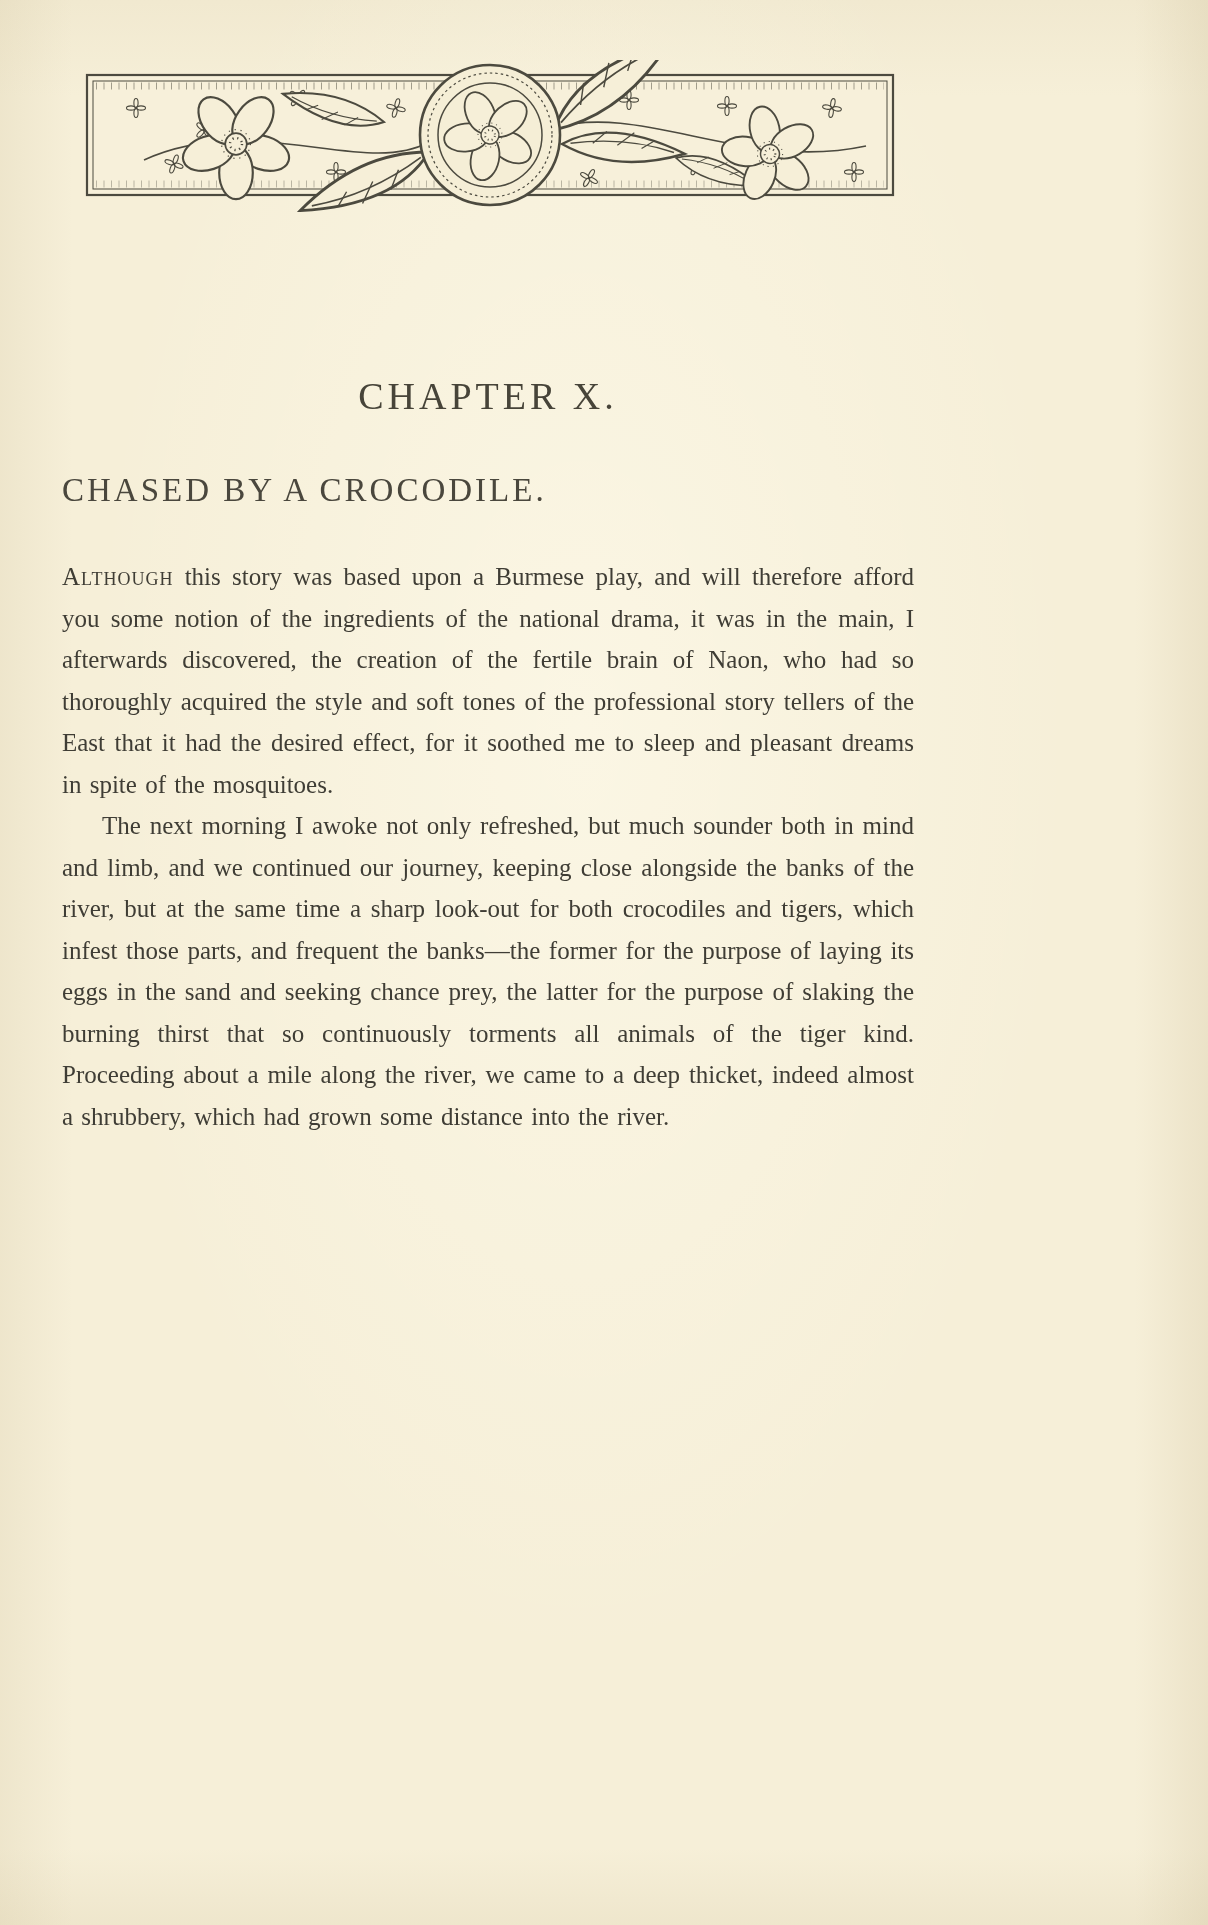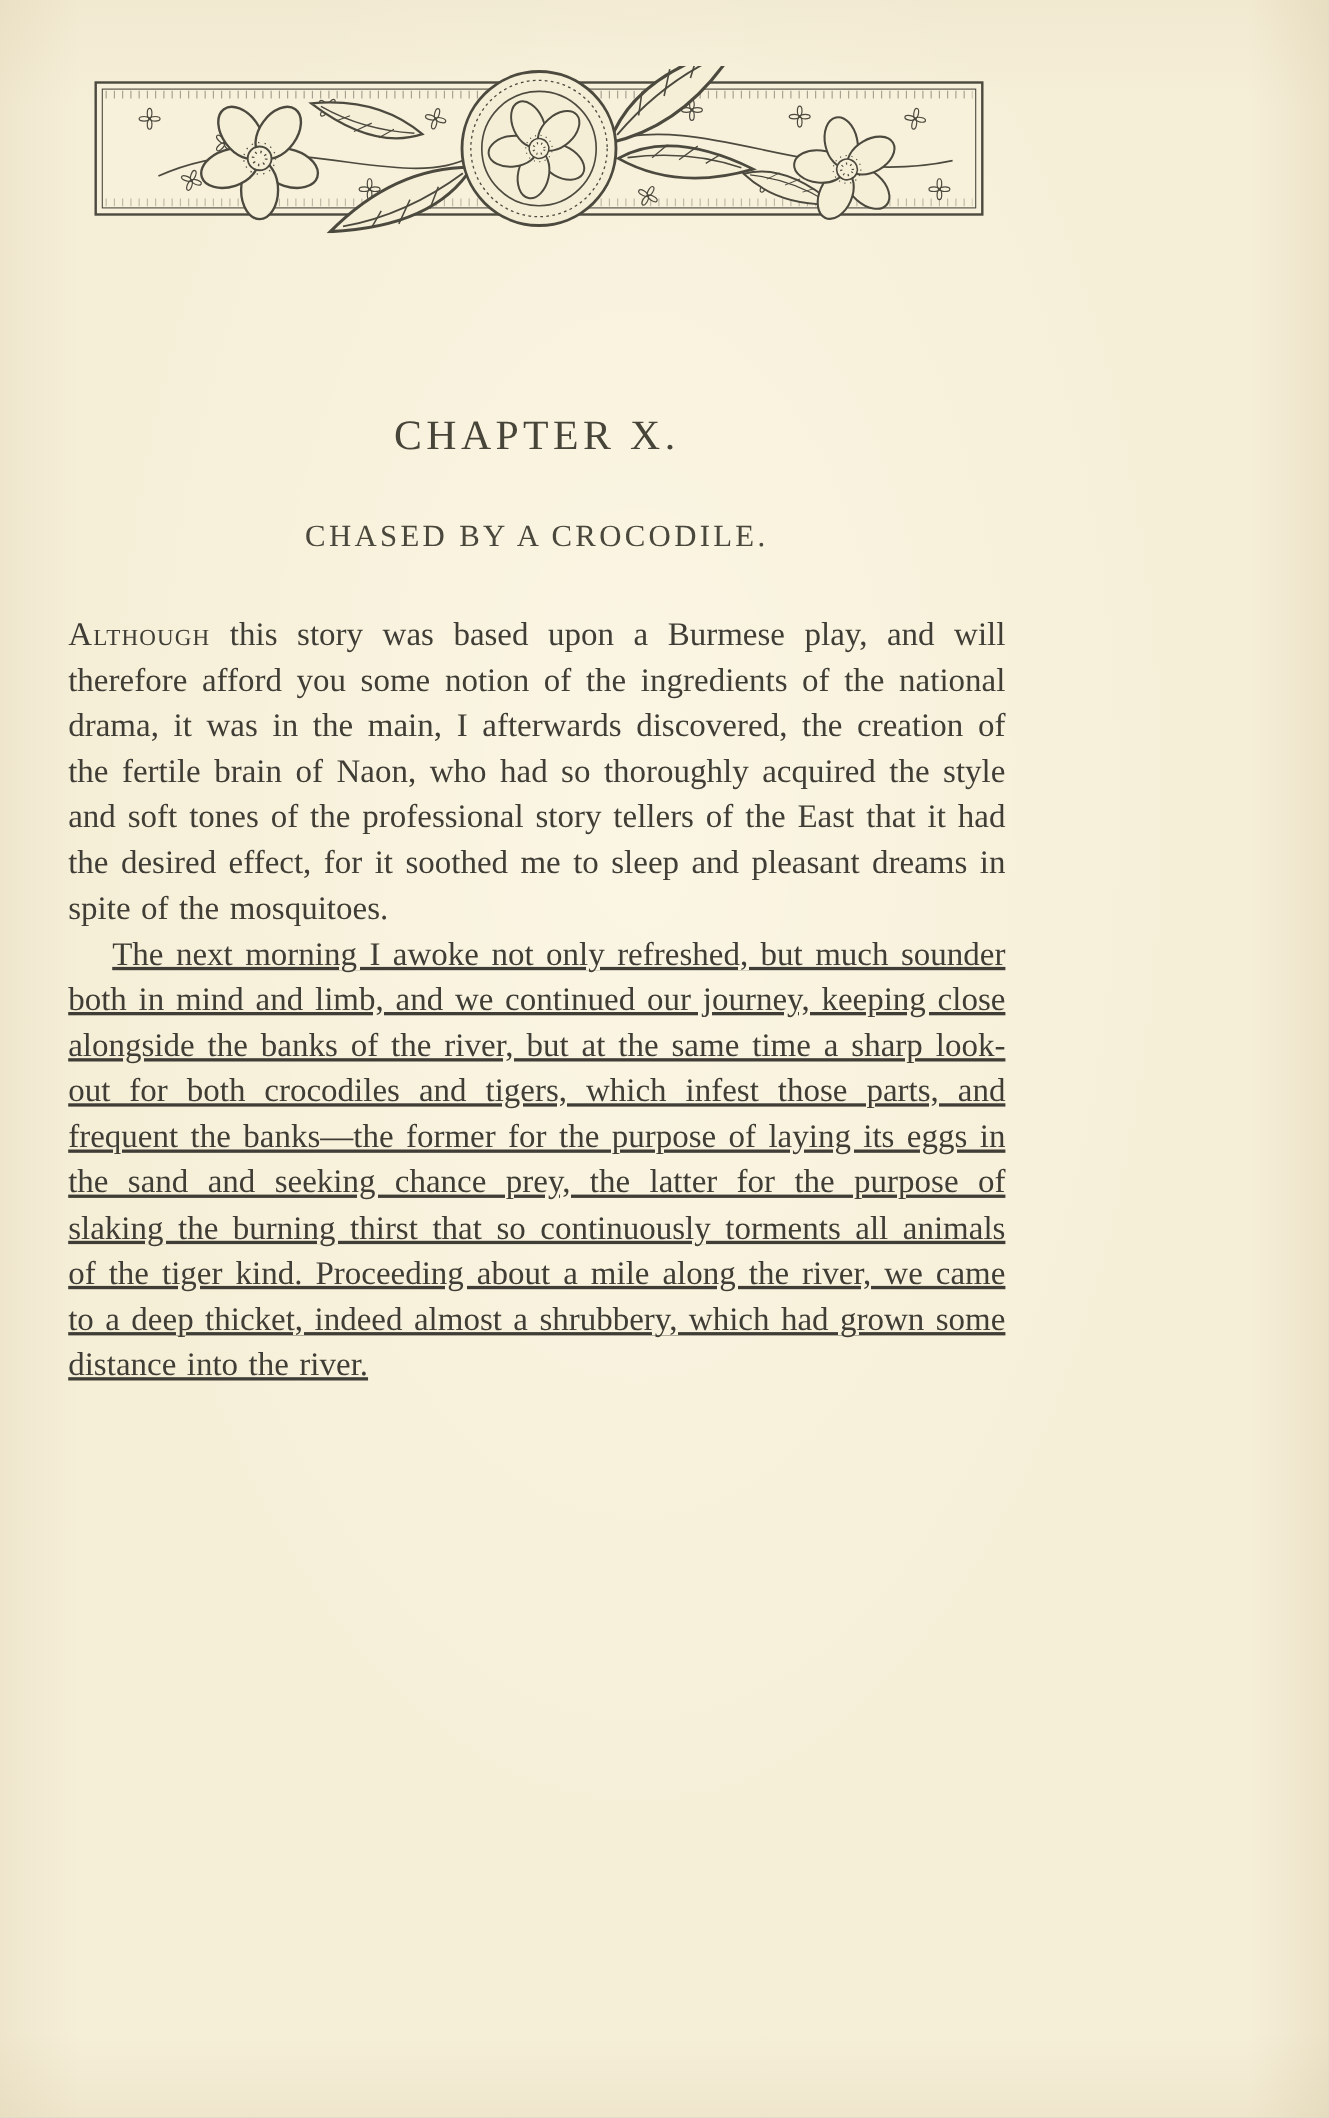--- a/index.html
+++ b/index.html
@@ -32,38 +32,37 @@
     text-align: center;
     font-size: 38px;
     letter-spacing: 4px;
     color: #474439;
   }
   .chapter-subtitle {
     position: absolute;
     top: 472px;
     left: 62px;
     width: 852px;
-    text-align: center;
-    font-size: 28px;
+    font-size: 33px;
     letter-spacing: 3px;
     color: #4a473d;
   }
   .body-text {
     position: absolute;
     top: 556px;
     left: 62px;
     width: 852px;
-    font-size: 30px;
+    font-size: 25px;
     line-height: 41.5px;
     text-align: justify;
     word-spacing: 2px;
     color: #3f3d35;
   }
   .body-text p { margin: 0; }
-  .body-text p.indent { text-indent: 40px; text-decoration: underline; }
+  .body-text p.indent { text-indent: 40px; }
   .smallcaps-lead {
     font-variant: small-caps;
     letter-spacing: 1px;
   }
 </style>
 </head>
 <body>
 
 <div class="page">
 

